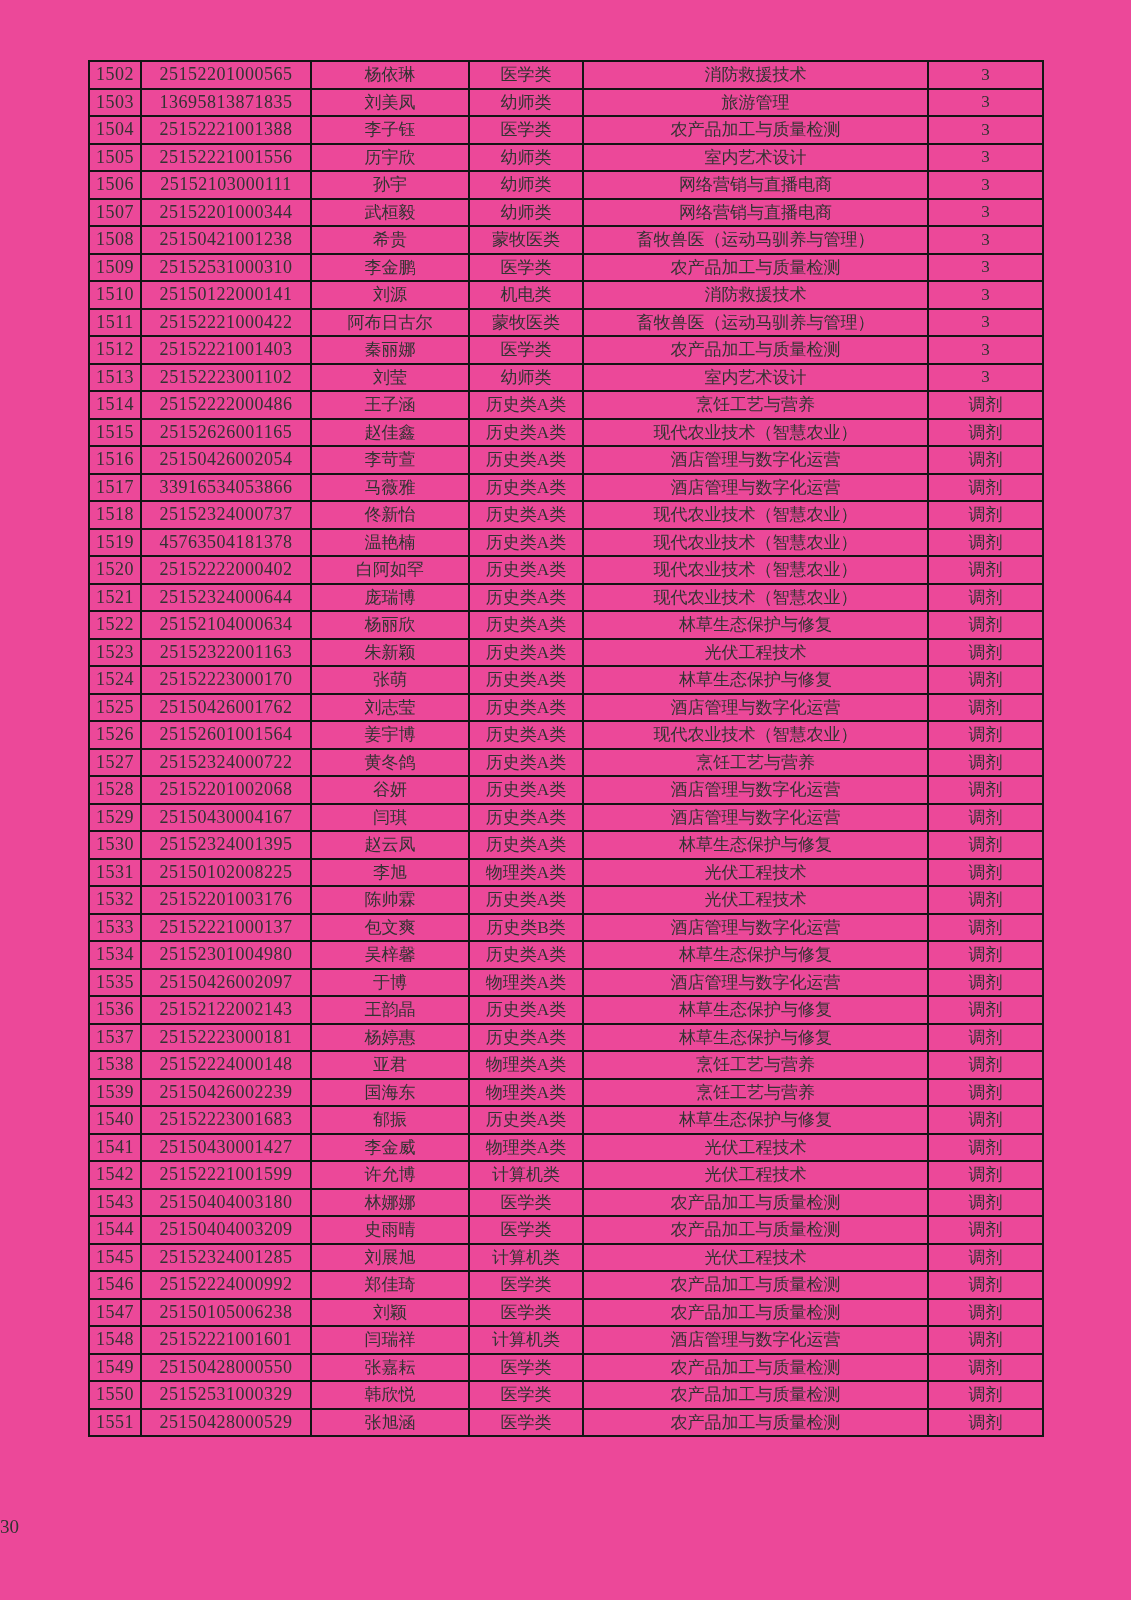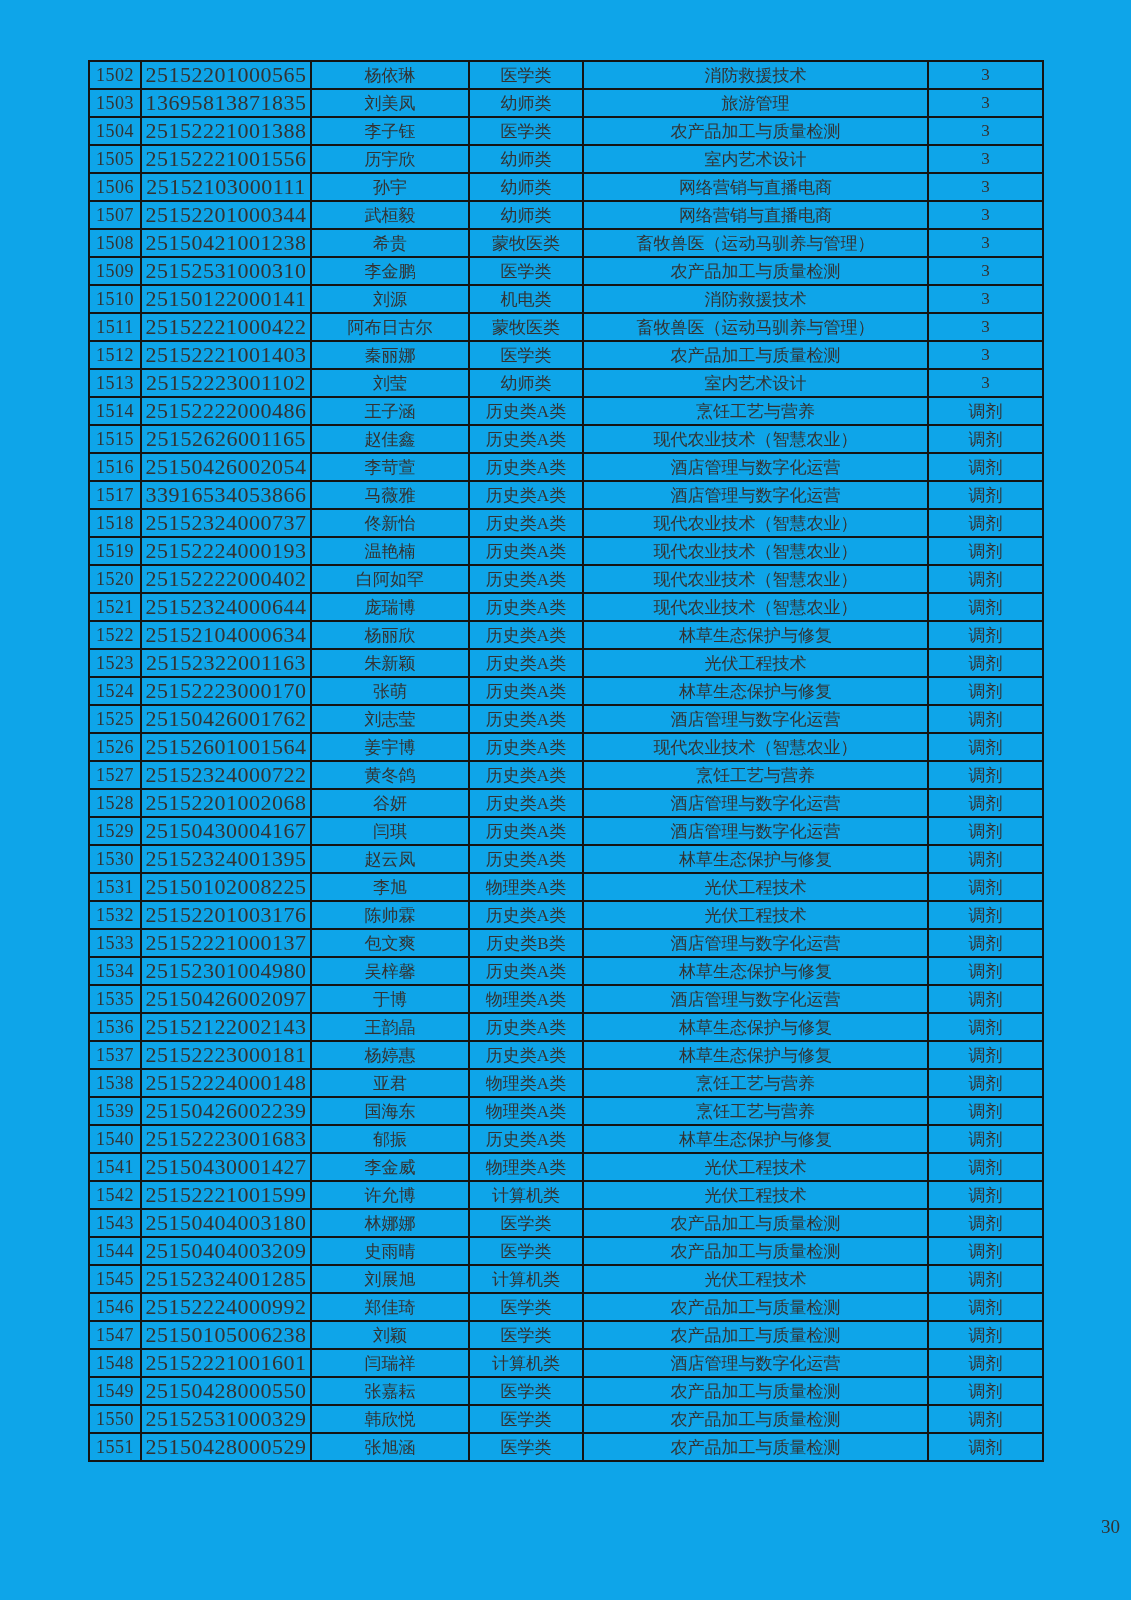--- a/index.html
+++ b/index.html
@@ -10,21 +10,21 @@
   body {
     position: relative;
     width: 1131px;
     height: 1600px;
     font-family: "Liberation Serif", "DejaVu Serif", serif;
     color: #333333;
   }
   .page {
     position: absolute;
     inset: 0;
-    background: #0ea5e9;
+    background: #ec4899;
   }
   table.roster {
     position: absolute;
     left: 88px;
     top: 60px;
     width: 954px;
     border-collapse: collapse;
     table-layout: fixed;
   }
   table.roster td {
@@ -32,31 +32,31 @@
     height: 25.5px;
     padding: 0 2px;
     text-align: center;
     vertical-align: middle;
     font-size: 18px;
     color: #333333;
     white-space: nowrap;
     overflow: hidden;
   }
   table.roster td.cell-seq  { font-size: 18px; letter-spacing: 0.5px; }
-  table.roster td.cell-id   { font-size: 22px; letter-spacing: 0.5px; }
+  table.roster td.cell-id   { font-size: 18px; letter-spacing: 0.5px; }
   table.roster td.cell-name,
   table.roster td.cell-category,
   table.roster td.cell-major,
   table.roster td.cell-quota { font-size: 17px; }
   .page-number {
     position: absolute;
     top: 1516px;
     left: 0;
     width: 1120px;
-    text-align: right;
+    text-align: left;
     font-size: 19px;
     color: #333333;
   }
 </style>
 </head>
 <body>
 
 <div class="page">
 
   <table class="roster">
@@ -200,21 +200,21 @@
         <tr>
           <td class="cell-seq">1518</td>
           <td class="cell-id">25152324000737</td>
           <td class="cell-name">佟新怡</td>
           <td class="cell-category">历史类A类</td>
           <td class="cell-major">现代农业技术（智慧农业）</td>
           <td class="cell-quota">调剂</td>
         </tr>
         <tr>
           <td class="cell-seq">1519</td>
-          <td class="cell-id">25152224000193</td>
+          <td class="cell-id">45763504181378</td>
           <td class="cell-name">温艳楠</td>
           <td class="cell-category">历史类A类</td>
           <td class="cell-major">现代农业技术（智慧农业）</td>
           <td class="cell-quota">调剂</td>
         </tr>
         <tr>
           <td class="cell-seq">1520</td>
           <td class="cell-id">25152222000402</td>
           <td class="cell-name">白阿如罕</td>
           <td class="cell-category">历史类A类</td>

